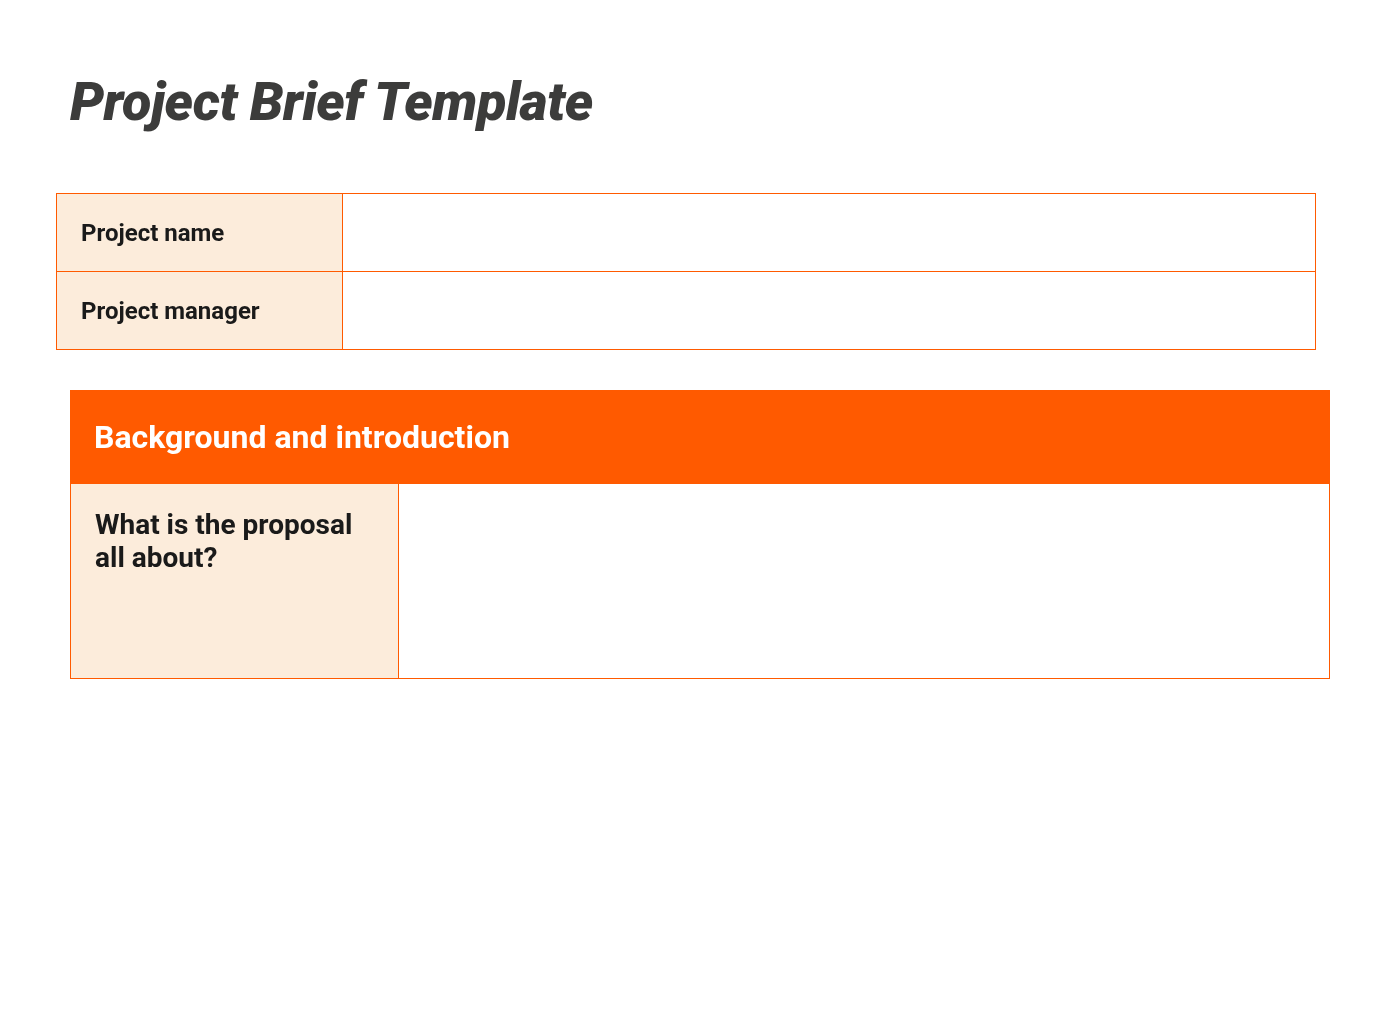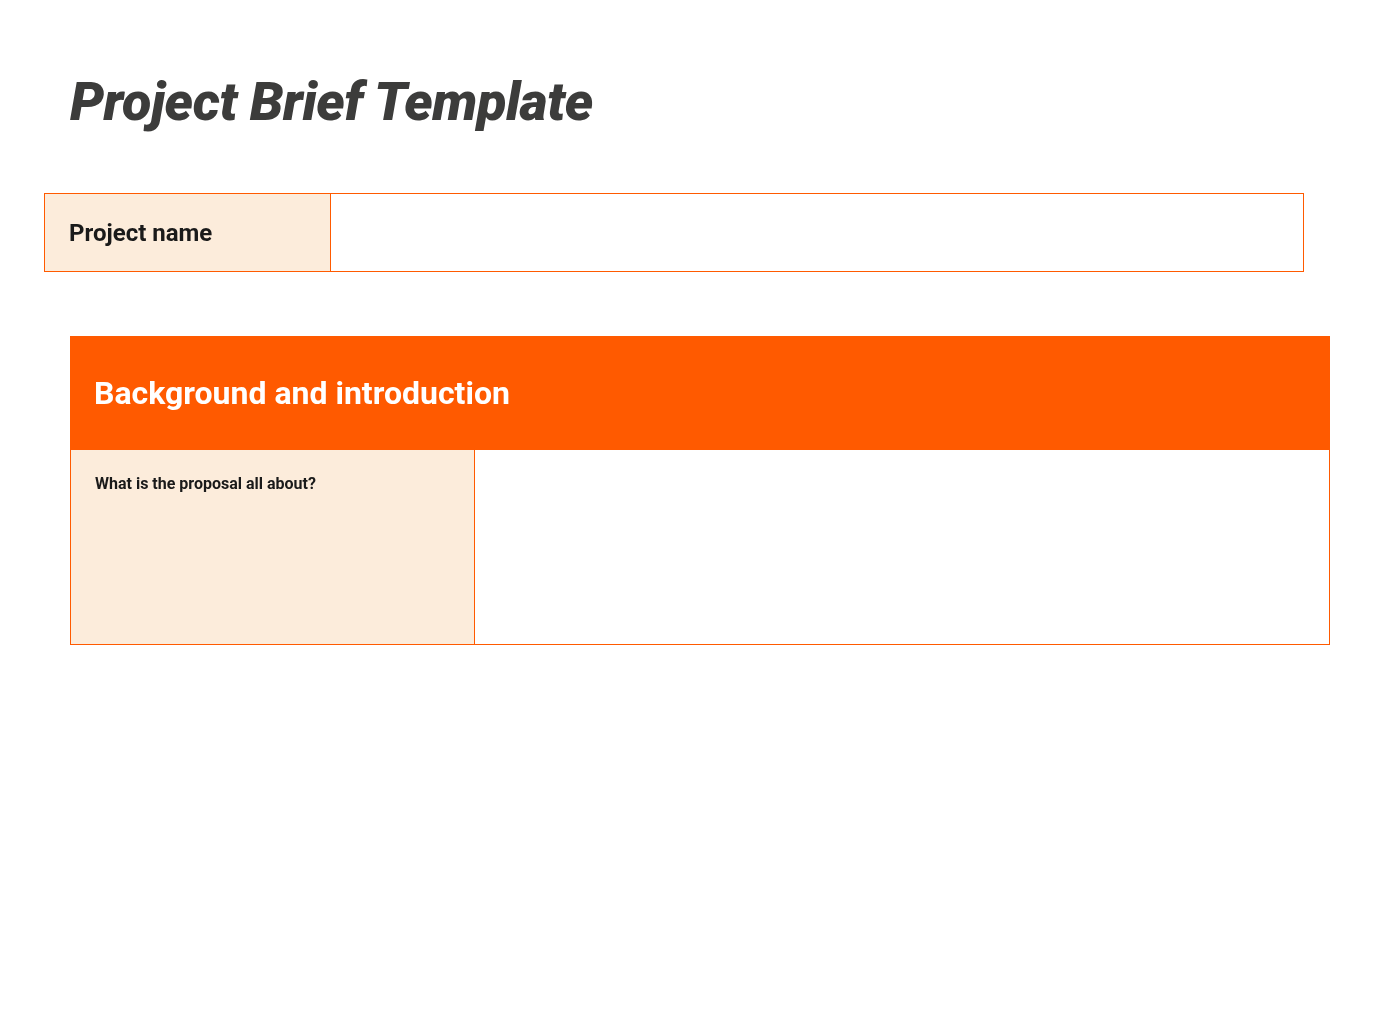--- a/index.html
+++ b/index.html
@@ -16,84 +16,88 @@
     }
     .page-title {
       font-size: 54px;
       font-weight: 900;
       color: #3c3c3b;
       margin: 70px 0 0 70px;
       letter-spacing: -0.5px;
       font-style: italic;
     }
     .meta-table {
-      margin: 60px 70px 0 44px;
+      margin: 60px 70px 0 56px;
       border-collapse: collapse;
       width: calc(100% - 140px);
     }
     .meta-table td {
       border: 1px solid #ff5a00;
       padding: 0 24px;
       height: 78px;
       vertical-align: middle;
     }
     .meta-label-cell {
       background: #fcecdb;
       width: 286px;
       font-weight: 700;
       font-size: 24px;
       color: #1a1a1a;
     }
     .meta-value-cell {
       background: #ffffff;
     }
     .section-header {
-      margin: 64px 70px 0 70px;
+      margin: 40px 70px 0 70px;
       background: #ff5a00;
       color: #ffffff;
       font-size: 32px;
       font-weight: 700;
       padding: 30px 24px 30px 24px;
-      height: 113px;
+      height: 93px;
       display: flex;
       align-items: center;
     }
     .section-table {
       margin: 0 70px 0 70px;
       border-collapse: collapse;
       width: calc(100% - 140px);
     }
     .section-table td {
       border: 1px solid #ff5a00;
       padding: 24px 24px 0 24px;
       height: 195px;
       vertical-align: top;
     }
     .question-cell {
       background: #fcecdb;
-      width: 404px;
+      width: 328px;
       font-weight: 700;
-      font-size: 16px;
+      font-size: 28px;
       color: #1a1a1a;
     }
     .answer-cell {
       background: #ffffff;
     }
   </style>
 </head>
 <body>
 
 <h1 class="page-title">Project Brief Template</h1>
 
 <table class="meta-table">
   <tbody>
       <tr>
     <td class="meta-label-cell">Project name</td>
     <td class="meta-value-cell"></td>
   </tr>
+  <tr>
+    <td class="meta-label-cell">Project manager</td>
+    <td class="meta-value-cell"></td>
+  </tr>
 </tbody>
   </table>
 
 <div class="section-header">Background and introduction</div>
 
 <table class="section-table">
   <tbody>
       <tr>
     <td class="question-cell">What is the proposal all about?</td>
     <td class="answer-cell"></td>

